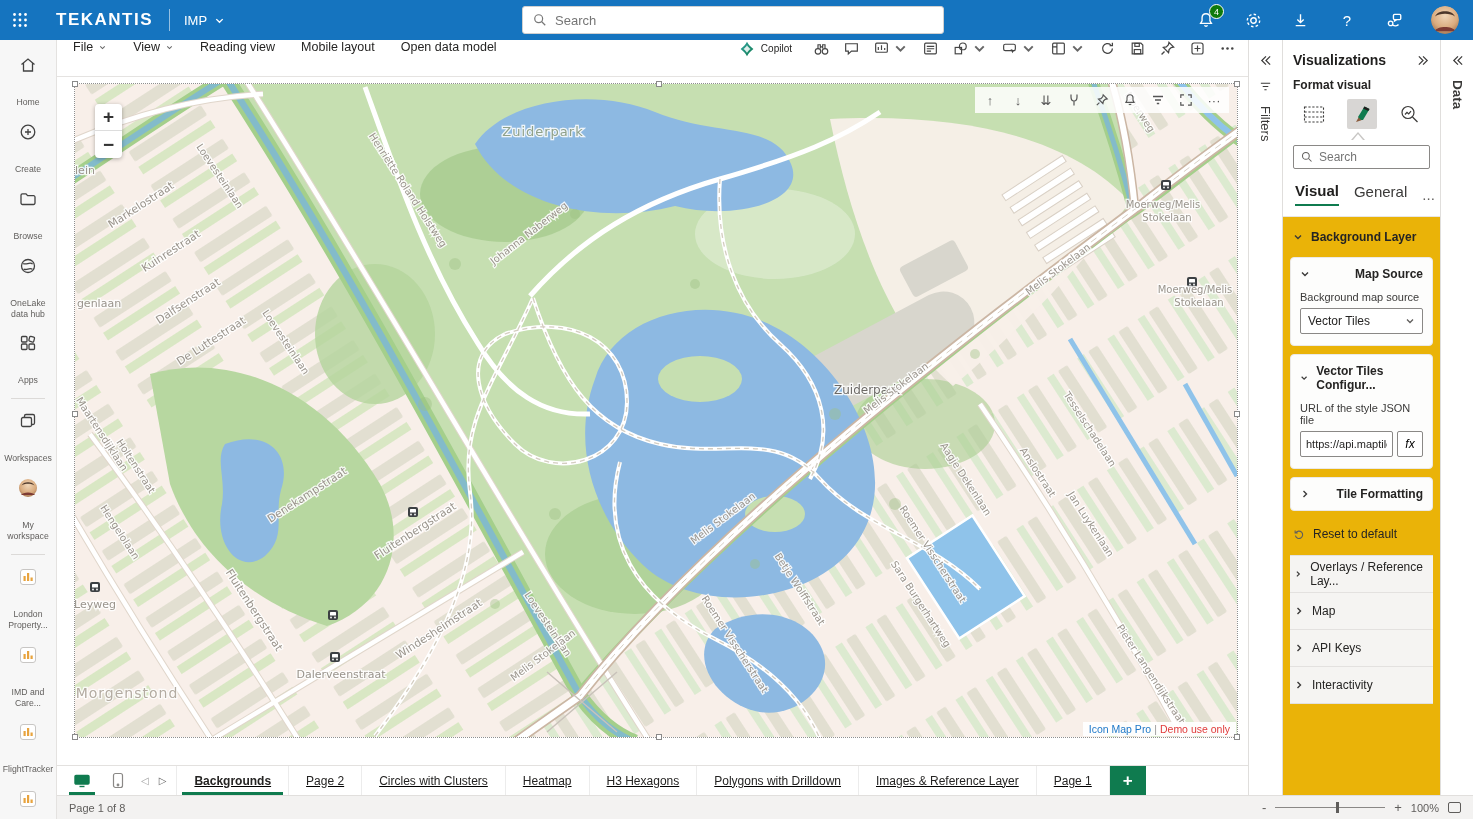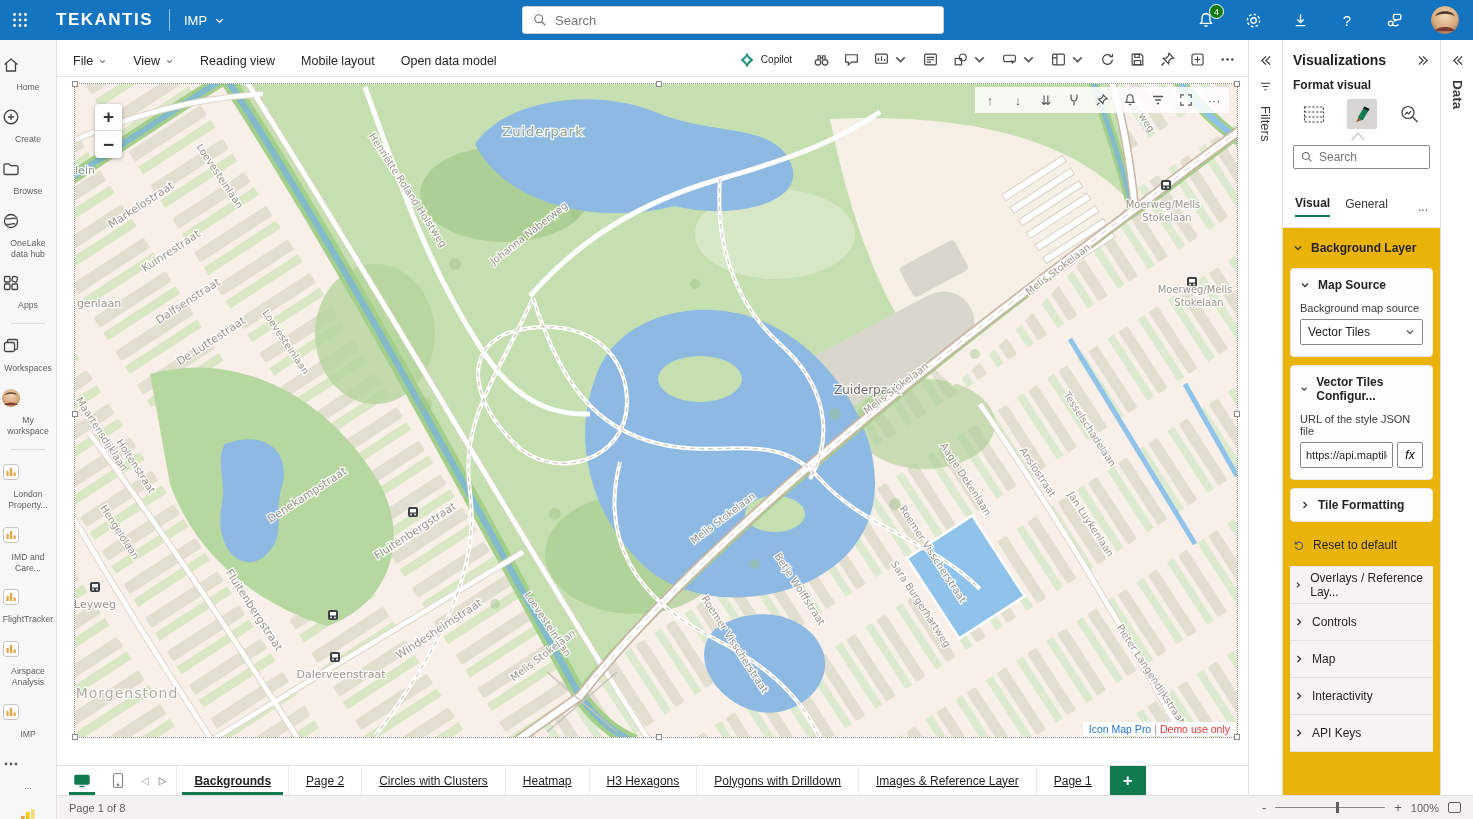--- a/index.html
+++ b/index.html
@@ -15,33 +15,33 @@
 .searchbar{position:absolute;left:522px;top:6px;width:422px;height:28px;background:#fff;border-radius:3px;display:flex;align-items:center;gap:8px;padding:0 10px;border:1px solid #d0d0d0;}
 .searchbar input{border:0;outline:0;flex:1;font-size:13px;color:#444;background:transparent;}
 .tb-right{margin-left:auto;display:flex;align-items:center;gap:27px;padding-right:14px;}
 .tb-ic{position:relative;display:flex;align-items:center;justify-content:center;width:20px;height:20px;cursor:pointer;}
 .badge{position:absolute;top:-6px;right:-8px;background:#0e7a0b;border:1px solid #fff;color:#fff;font-size:9px;width:15px;height:15px;border-radius:50%;display:flex;align-items:center;justify-content:center;}
 .avatar{width:28px;height:28px;border-radius:50%;overflow:hidden;cursor:pointer;}
 .qmark{font-size:15px;color:#fff;}
 
 
 .sidenav{grid-row:2/4;background:#f7f7f7;border-right:1px solid #e4e2e0;display:flex;flex-direction:column;align-items:center;padding-top:8px;overflow:hidden;}
-.nav-item{width:54px;display:flex;flex-direction:column;gap:3px;padding:7px 0;cursor:pointer;}
+.nav-item{width:54px;display:flex;flex-direction:column;align-items:center;gap:18px;padding:7px 0;cursor:pointer;}
 .nav-lb{font-size:8.7px;color:#605e5c;text-align:center;line-height:1.25;max-width:54px;}
 .nav-ic svg{width:20px;height:20px;}
 .nav-div{width:34px;height:1px;background:#dcdad8;margin:5px 0;}
 .nav-spacer{flex:1;}
 .pbifoot{display:flex;flex-direction:column;align-items:center;gap:2px;padding-bottom:6px;}
 
 
 .shell{grid-column:2;grid-row:2;display:flex;}
 .main{width:1191px;display:flex;flex-direction:column;}
 
 
-.menubar{height:37px;border-bottom:1px solid #e5e3e1;background:#fff;display:flex;align-items:flex-end;padding:0 12px 8px 16px;}
+.menubar{height:37px;border-bottom:1px solid #e5e3e1;background:#fff;display:flex;align-items:flex-start;padding:0 12px 16px 16px;}
 .mb-left{display:flex;align-items:center;gap:26px;}
 .mb-item{font-size:12.5px;color:#252423;display:flex;align-items:center;gap:5px;cursor:pointer;}
 .mb-right{margin-left:auto;display:flex;align-items:center;gap:13px;}
 .mb-ic{display:flex;align-items:center;gap:2px;cursor:pointer;}
 .mb-ic svg{width:17px;height:17px;}
 .copilot{display:flex;align-items:center;gap:6px;font-size:10px;color:#252423;margin-right:8px;cursor:pointer;}
 
 
 .canvas{position:relative;height:688px;background:#fff;}
 .visual{position:absolute;left:18px;top:7px;width:1162px;height:653px;outline:1.5px dotted #8f8f8f;background:#f8efe9;}
@@ -86,28 +86,28 @@
 .vizpanel{width:158px;border-left:1px solid #e0dedc;background:#fff;display:flex;flex-direction:column;overflow:hidden;}
 .vz-head{display:flex;align-items:center;justify-content:space-between;padding:12px 10px 0;font-size:14px;font-weight:700;color:#201f1e;}
 .vz-sub{padding:10px 10px 0;font-size:12px;font-weight:700;color:#252423;}
 .vz-icons{display:flex;align-items:center;justify-content:space-between;padding:7px 16px 0;position:relative;}
 .vz-mic{width:30px;height:30px;display:flex;align-items:center;justify-content:center;border-radius:2px;cursor:pointer;}
 .vz-mic.sel{background:#d8d6d4;}
 .vz-caret{position:absolute;left:68px;top:40px;width:0;height:0;border-left:7px solid transparent;border-right:7px solid transparent;border-bottom:8px solid #c8c6c4;}
 .vz-caret::after{content:"";position:absolute;left:-5.5px;top:1.8px;border-left:5.5px solid transparent;border-right:5.5px solid transparent;border-bottom:6.5px solid #fff;}
 .vz-search{margin:16px 10px 0;height:24px;border:1px solid #8a8886;border-radius:2px;display:flex;align-items:center;gap:6px;padding:0 7px;}
 .vz-search input{border:0;outline:0;flex:1;width:70px;font-size:12px;color:#605e5c;}
-.vz-tabs{display:flex;align-items:center;gap:15px;margin:27px 12px 0;font-size:12px;color:#3b3a39;}
+.vz-tabs{display:flex;align-items:center;gap:15px;margin:13px 12px 0;font-size:15px;color:#3b3a39;}
 .vz-tab{padding-bottom:5px;cursor:pointer;}
 .vz-tab.active{font-weight:700;color:#201f1e;border-bottom:2.5px solid #0f7b4f;}
 .vz-more{margin-left:auto;color:#605e5c;cursor:pointer;}
 .vz-scroll{flex:1;background:#eab308;margin-top:10px;border-top:1px solid #e8e6e4;padding:4px 7px;overflow:hidden;font-size:12px;}
 .vz-row{display:flex;align-items:center;gap:8px;height:32px;font-weight:700;color:#252423;padding:0 3px;cursor:pointer;}
 .card{background:#fdfdfc;border:1px solid #ebe9e7;border-radius:4px;padding:9px 9px 11px;margin:4px 0 8px;}
-.card-h{display:flex;align-items:center;gap:8px;font-weight:700;color:#252423;cursor:pointer;}
+.card-h{display:flex;align-items:center;gap:8px;font-weight:700;color:#252423;cursor:pointer;justify-content:space-between;}
 .fld-lb{font-size:11px;color:#3b3a39;margin:10px 0 5px;}
 .dd{height:26px;border:1px solid #8a8886;border-radius:2px;background:#fff;display:flex;align-items:center;justify-content:space-between;padding:12px 7px;font-size:12px;color:#252423;cursor:pointer;}
 .inprow{display:flex;gap:4px;}
 .inprow input{flex:1;min-width:0;height:26px;border:1px solid #8a8886;border-radius:2px;padding:0 5px;font-size:11px;color:#252423;}
 .fxbtn{width:26px;height:26px;border:1px solid #8a8886;border-radius:2px;background:#fff;font-style:italic;font-size:12px;display:flex;align-items:center;justify-content:center;cursor:pointer;}
 .vz-reset{display:flex;align-items:center;gap:8px;height:30px;color:#252423;padding:0 3px;cursor:pointer;font-size:12px;}
 .vz-sections{margin-top:6px;border-top:1px solid #e3e1df;}
 .vz-sec{display:flex;align-items:center;gap:8px;height:37px;border-bottom:1px solid #e3e1df;color:#252423;padding:0 4px;cursor:pointer;background:#f5f4f2;}
 
 
@@ -866,39 +866,33 @@
             <div class="vz-sec">
               <svg width="10" height="10" viewBox="0 0 10 10" fill="none" stroke="#3b3a39" stroke-width="1.4">
                 <path d="M3.5 2 6.5 5 3.5 8"></path>
               </svg>
               <span>Overlays / Reference Lay...</span>
             </div>
             <div class="vz-sec">
               <svg width="10" height="10" viewBox="0 0 10 10" fill="none" stroke="#3b3a39" stroke-width="1.4">
                 <path d="M3.5 2 6.5 5 3.5 8"></path>
               </svg>
-              <span>Controls</span>
+              <span>Map</span>
             </div>
             <div class="vz-sec">
               <svg width="10" height="10" viewBox="0 0 10 10" fill="none" stroke="#3b3a39" stroke-width="1.4">
                 <path d="M3.5 2 6.5 5 3.5 8"></path>
               </svg>
-              <span>Map</span>
+              <span>API Keys</span>
             </div>
             <div class="vz-sec">
               <svg width="10" height="10" viewBox="0 0 10 10" fill="none" stroke="#3b3a39" stroke-width="1.4">
                 <path d="M3.5 2 6.5 5 3.5 8"></path>
               </svg>
               <span>Interactivity</span>
-            </div>
-            <div class="vz-sec">
-              <svg width="10" height="10" viewBox="0 0 10 10" fill="none" stroke="#3b3a39" stroke-width="1.4">
-                <path d="M3.5 2 6.5 5 3.5 8"></path>
-              </svg>
-              <span>API Keys</span>
             </div>
           </div>
       </div>
     </aside>
 
     <aside class="vstrip datastrip">
       <svg viewBox="0 0 14 14" fill="none" stroke="#3b3a39" stroke-width="1.3">
           <path d="M7.5 2.5 3 7l4.5 4.5M12 2.5 7.5 7l4.5 4.5"></path>
         </svg>
       <span class="vtext" style="font-weight:700;">Data</span>

